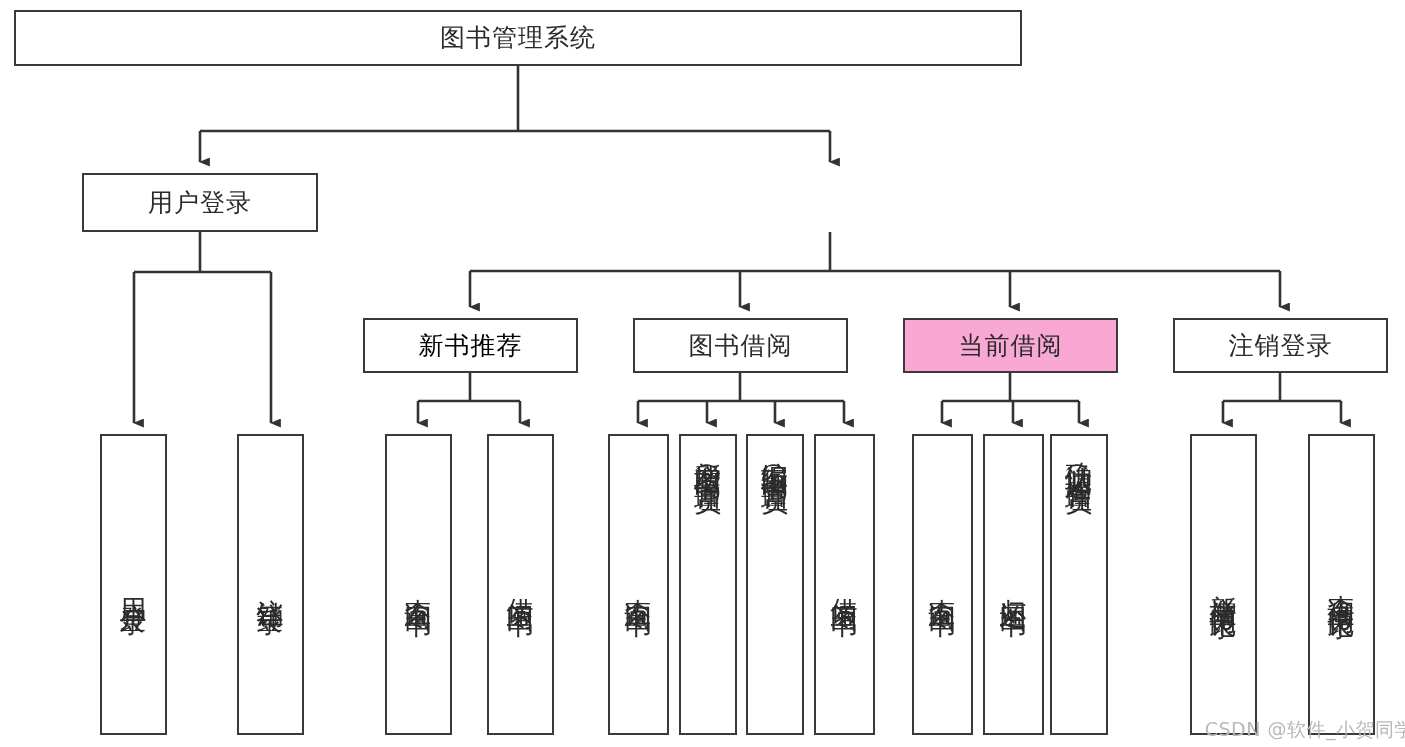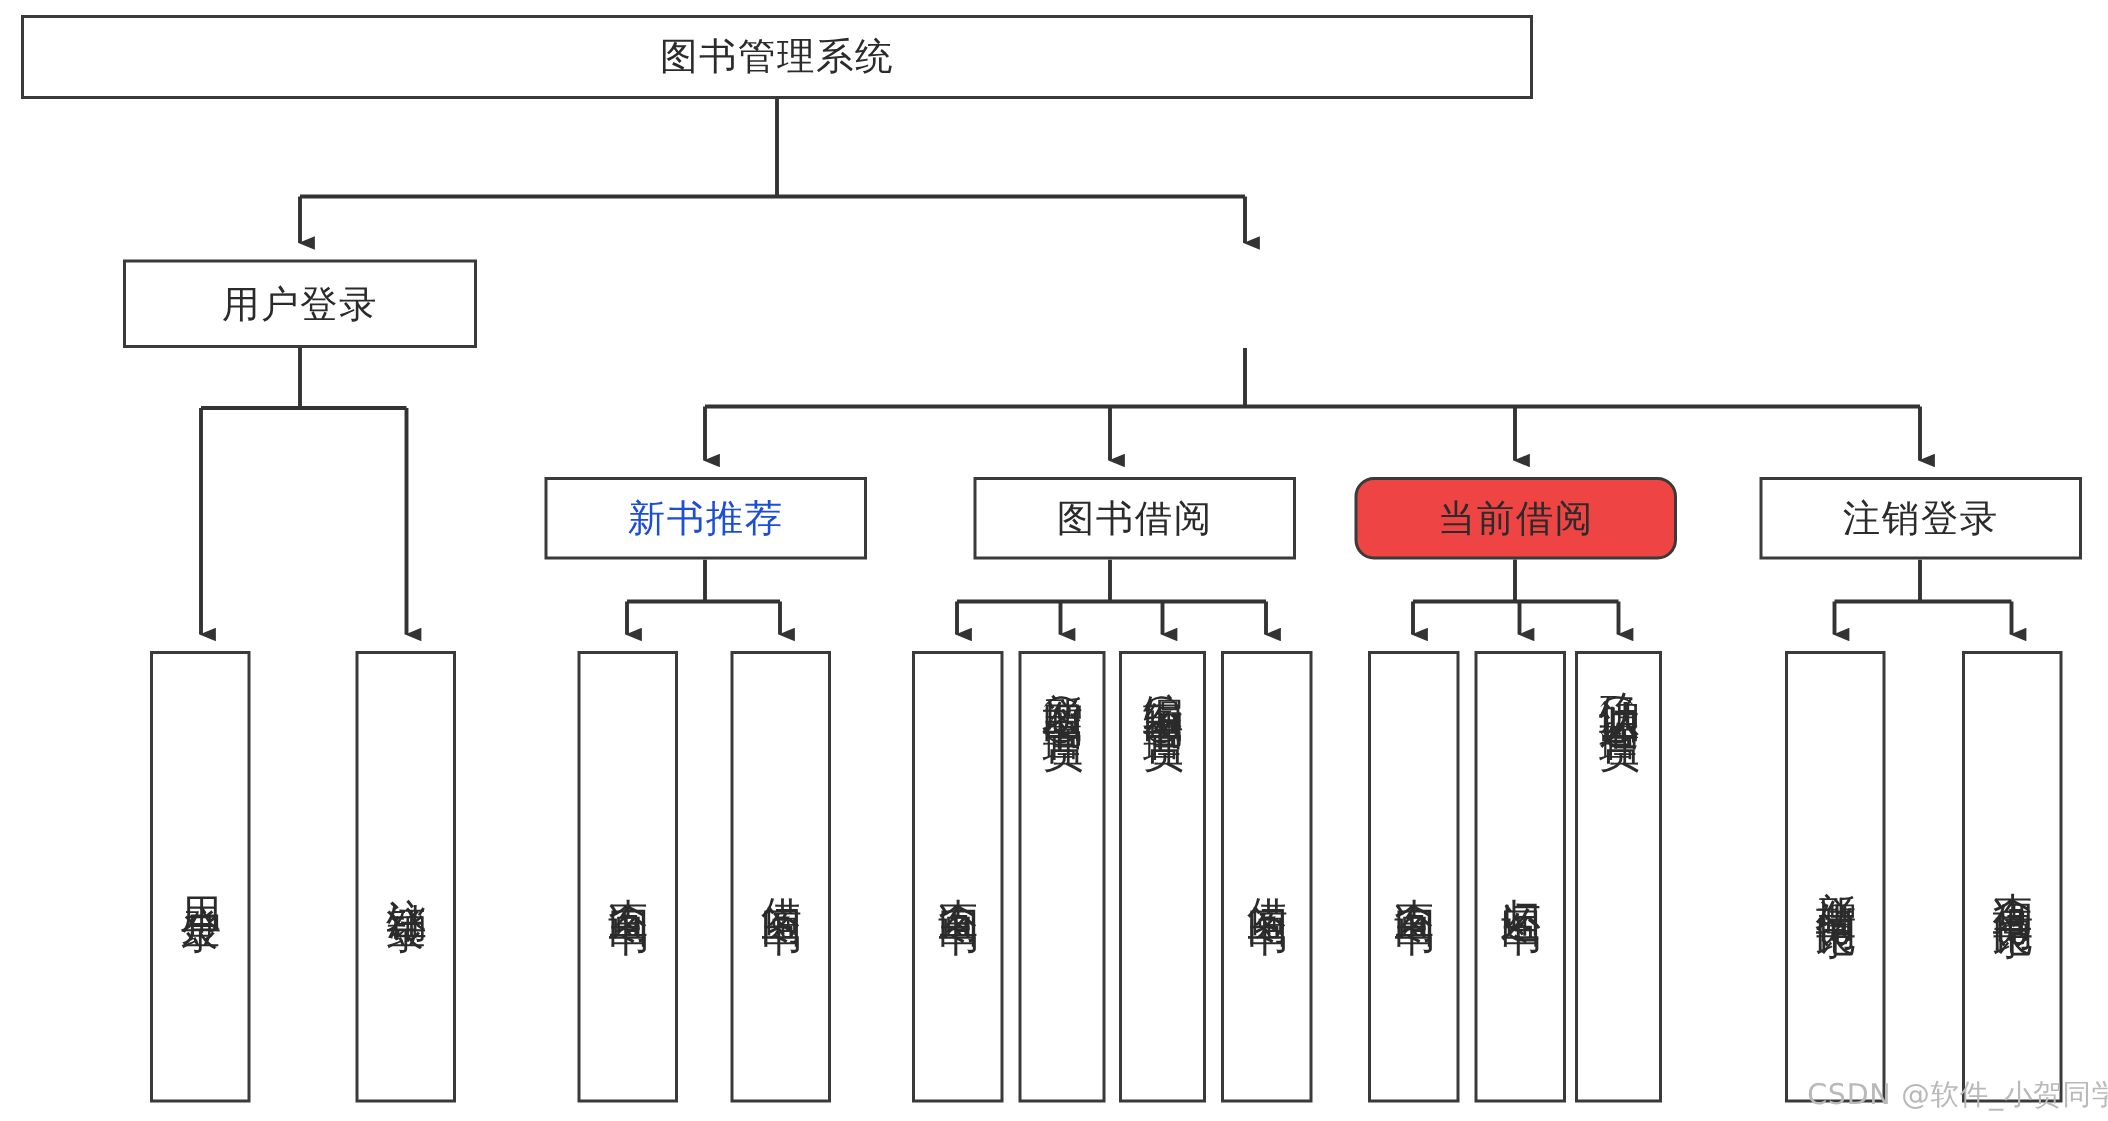--- a/index.html
+++ b/index.html
@@ -124,27 +124,27 @@
   </svg>
 
   <div class="node horiz" style="left: 14px; top: 10px; width: 1008px; height: 56px; border-color: rgb(58, 58, 58); background: rgb(255, 255, 255); color: rgb(43, 43, 43);">
     <span class="node-label">图书管理系统</span>
   </div>
 
   <div class="node horiz" style="left: 82px; top: 173px; width: 236px; height: 59px; border-color: rgb(58, 58, 58); background: rgb(255, 255, 255); color: rgb(43, 43, 43);">
     <span class="node-label">用户登录</span>
   </div>
 
-  <div class="node horiz" style="left: 363px; top: 318px; width: 215px; height: 55px; border-color: rgb(58, 58, 58); background: rgb(255, 255, 255); color: #1d4ed8;">
+  <div class="node horiz" style="left: 363px; top: 318px; width: 215px; height: 55px; border-color: rgb(58, 58, 58); background: rgb(255, 255, 255); color: #000000;">
     <span class="node-label">新书推荐</span>
   </div>
-  <div class="node horiz" style="left: 633px; top: 318px; width: 215px; height: 55px; border-color: rgb(58, 58, 58); background: rgb(255, 255, 255); color: rgb(43, 43, 43); margin-left: 16px;">
+  <div class="node horiz" style="left: 633px; top: 318px; width: 215px; height: 55px; border-color: rgb(58, 58, 58); background: rgb(255, 255, 255); color: rgb(43, 43, 43);">
     <span class="node-label">图书借阅</span>
   </div>
-  <div class="node horiz" style="left: 903px; top: 318px; width: 215px; height: 55px; border-color: rgb(58, 58, 58); background: #ef4444; color: rgb(43, 43, 43); border-radius: 13px;">
+  <div class="node horiz" style="left: 903px; top: 318px; width: 215px; height: 55px; border-color: rgb(58, 58, 58); background: #f9a8d4; color: rgb(43, 43, 43);">
     <span class="node-label">当前借阅</span>
   </div>
   <div class="node horiz" style="left: 1173px; top: 318px; width: 215px; height: 55px; border-color: rgb(58, 58, 58); background: rgb(255, 255, 255); color: rgb(43, 43, 43);">
     <span class="node-label">注销登录</span>
   </div>
 
   <div class="node vert" style="left: 100px; top: 434px; width: 67px; height: 301px; border-color: rgb(58, 58, 58); background: rgb(255, 255, 255); color: rgb(43, 43, 43);">
     <span class="node-label">用户登录</span>
   </div>
   <div class="node vert" style="left: 237px; top: 434px; width: 67px; height: 301px; border-color: rgb(58, 58, 58); background: rgb(255, 255, 255); color: rgb(43, 43, 43);">

